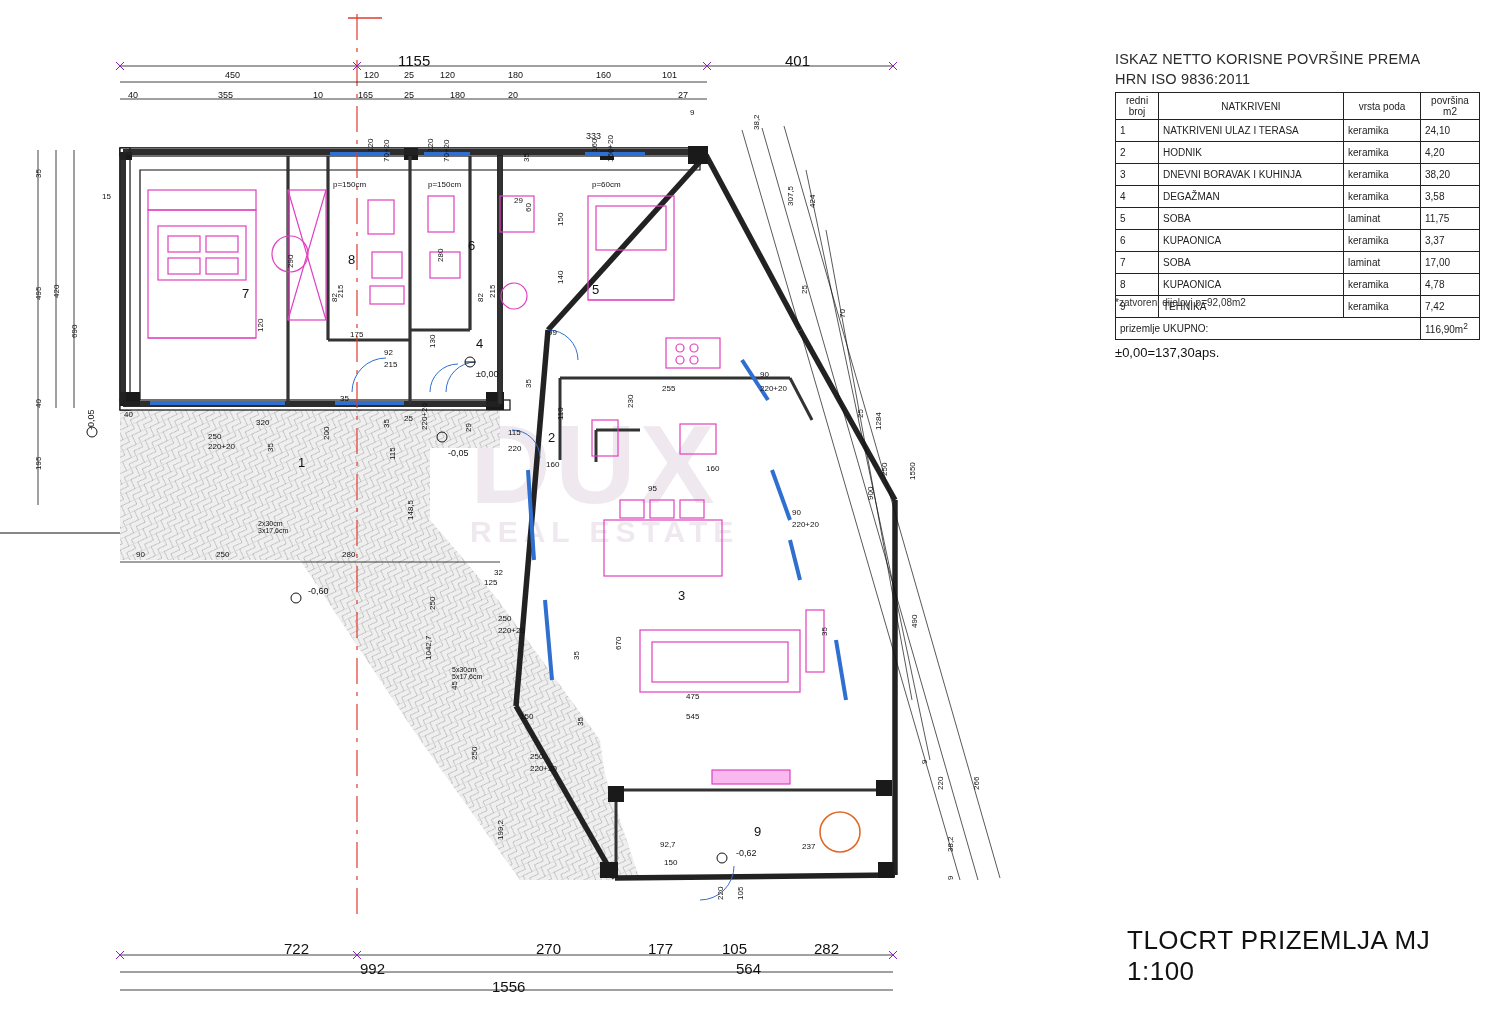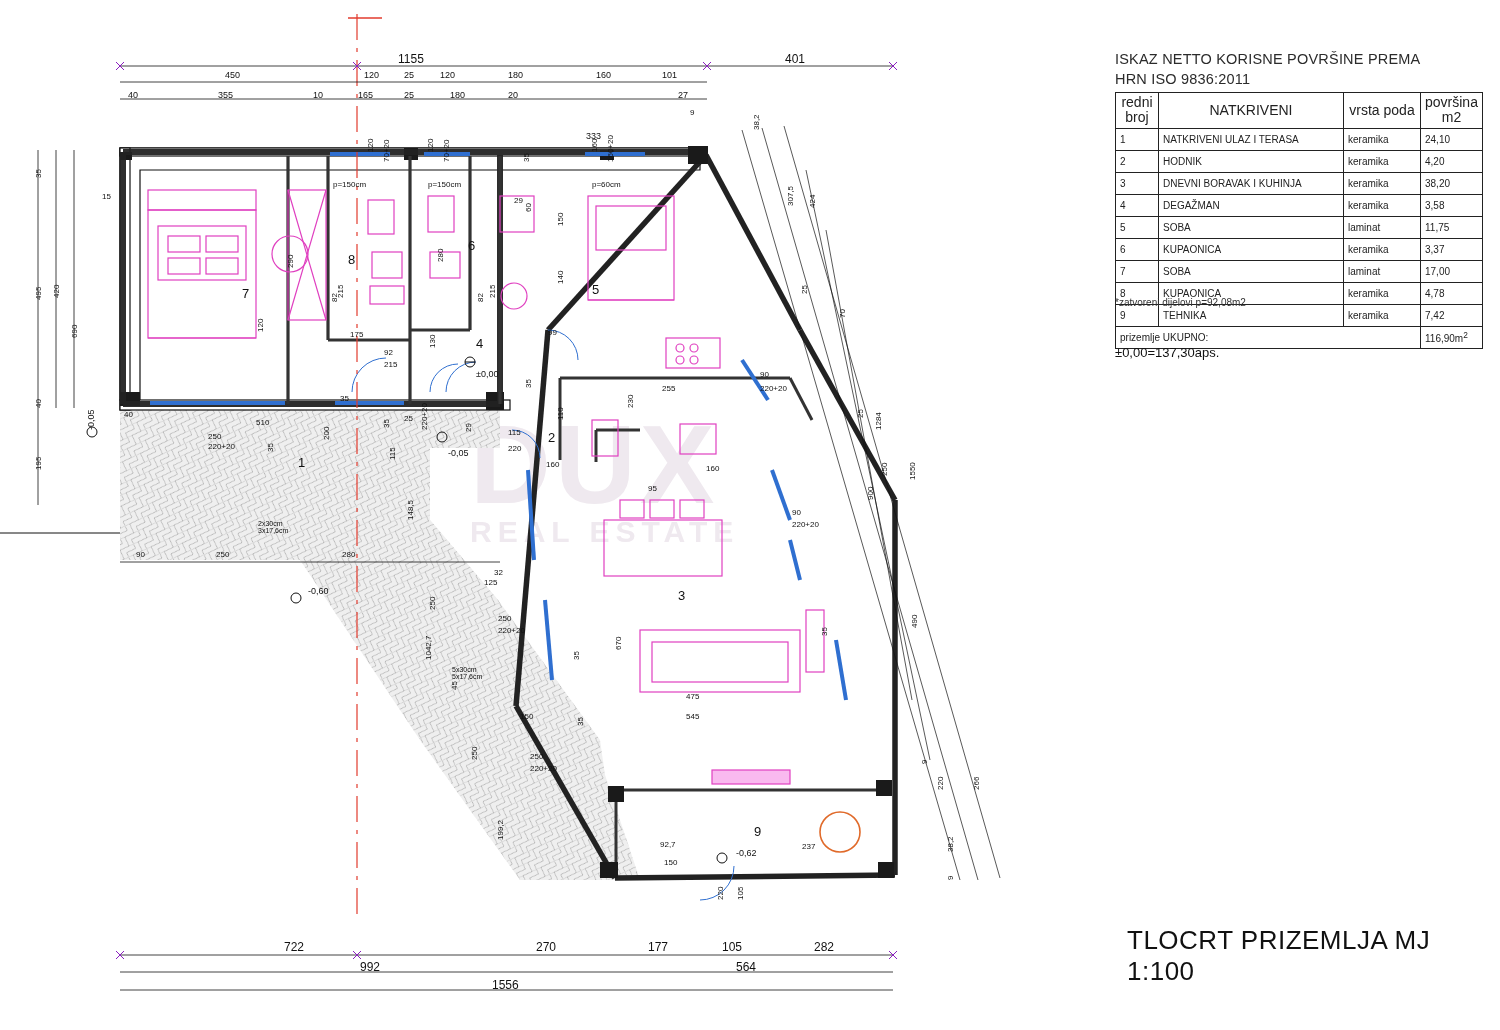--- a/index.html
+++ b/index.html
@@ -2,42 +2,42 @@
 <html><head>
 <meta charset="utf-8">
 <style>
   html,body{margin:0;padding:0;background:#ffffff;}
   body{width:1500px;height:1030px;position:relative;overflow:hidden;
        font-family:"Liberation Sans", sans-serif;color:#111;}
   .root{position:absolute;inset:0;}
   .txt{position:absolute;font-size:9px;color:#111;white-space:nowrap;}
   .txt.s8{font-size:8px;}
   .txt.s7{font-size:7px;}
-  .txt.s10{font-size:12px;}
+  .txt.s10{font-size:15px;}
   .txt.rot{transform-origin:left top;transform:rotate(-90deg);}
 
   
   #plan{position:absolute;left:0;top:0;width:1100px;height:1030px;}
   #plan svg{position:absolute;left:0;top:0;}
 
   
   .wm{position:absolute;left:470px;top:400px;width:470px;height:220px;
       color:#efe9ef;font-size:112px;font-weight:bold;letter-spacing:4px;
       font-family:"Liberation Sans", sans-serif;pointer-events:none;}
   .wm .sub{font-size:30px;letter-spacing:6px;margin-top:-14px;}
 
   
   #panel{position:absolute;left:1105px;top:0;width:395px;height:1030px;}
   #panel .title{position:absolute;left:10px;top:50px;width:380px;
       font-size:14.5px;letter-spacing:.2px;color:#2b2b2b;line-height:1.35;}
   table.legend{position:absolute;left:10px;top:92px;border-collapse:collapse;
       font-size:10px;color:#222;}
   table.legend td,table.legend th{border:1px solid #222;padding:2px 4px;
       font-weight:normal;text-align:left;vertical-align:middle;height:17px;}
-  table.legend th{font-size:14px;line-height:1.1;text-align:center;}
+  table.legend th{font-size:10px;line-height:1.1;text-align:center;}
   td.num{text-align:center;width:34px;}
   td.room{width:176px;padding-left:7px;}
   td.floor{width:68px;padding-left:5px;margin-left:10px;}
   td.area{width:50px;text-align:center;}
   tr.total td{border-top:1px solid #222;}
   .tot-label{text-align:right;font-size:10px;padding-right:6px;}
   .tot-val{text-align:center;font-size:10px;}
   .note{position:absolute;left:10px;top:297px;font-size:10px;color:#333;}
   .alt{position:absolute;left:10px;top:345px;font-size:13px;color:#111;}
   .drawtitle{position:absolute;left:22px;top:925px;font-size:26px;
@@ -344,21 +344,21 @@
     <div class="txt s8 rot" style="left:488px;top:298px;">215</div>
     <div class="txt s8" style="left:384px;top:360px;">215</div>
     <div class="txt s8" style="left:350px;top:330px;">175</div>
     <div class="txt s8 rot" style="left:330px;top:302px;">82</div>
     <div class="txt s8 rot" style="left:476px;top:302px;">82</div>
     <div class="txt s8" style="left:384px;top:348px;">92</div>
     <div class="txt s8 rot" style="left:428px;top:348px;">130</div>
     <div class="txt s8" style="left:548px;top:328px;">99</div>
     <div class="txt s8 rot" style="left:256px;top:332px;">120</div>
     <div class="txt s8 rot" style="left:322px;top:440px;">200</div>
-    <div class="txt s8" style="left:256px;top:418px;">510</div>
+    <div class="txt s8" style="left:256px;top:418px;">320</div>
     <div class="txt s8" style="left:208px;top:432px;">250</div>
     <div class="txt s8" style="left:208px;top:442px;">220+20</div>
     <div class="txt s8 rot" style="left:420px;top:430px;">220+20</div>
     <div class="txt s8" style="left:508px;top:428px;">115</div>
     <div class="txt s8" style="left:508px;top:444px;">220</div>
     <div class="txt s8" style="left:546px;top:460px;">160</div>
     <div class="txt s8 rot" style="left:556px;top:420px;">110</div>
     <div class="txt s8 rot" style="left:626px;top:408px;">230</div>
     <div class="txt s8" style="left:662px;top:384px;">255</div>
     <div class="txt s8" style="left:760px;top:384px;">220+20</div>

